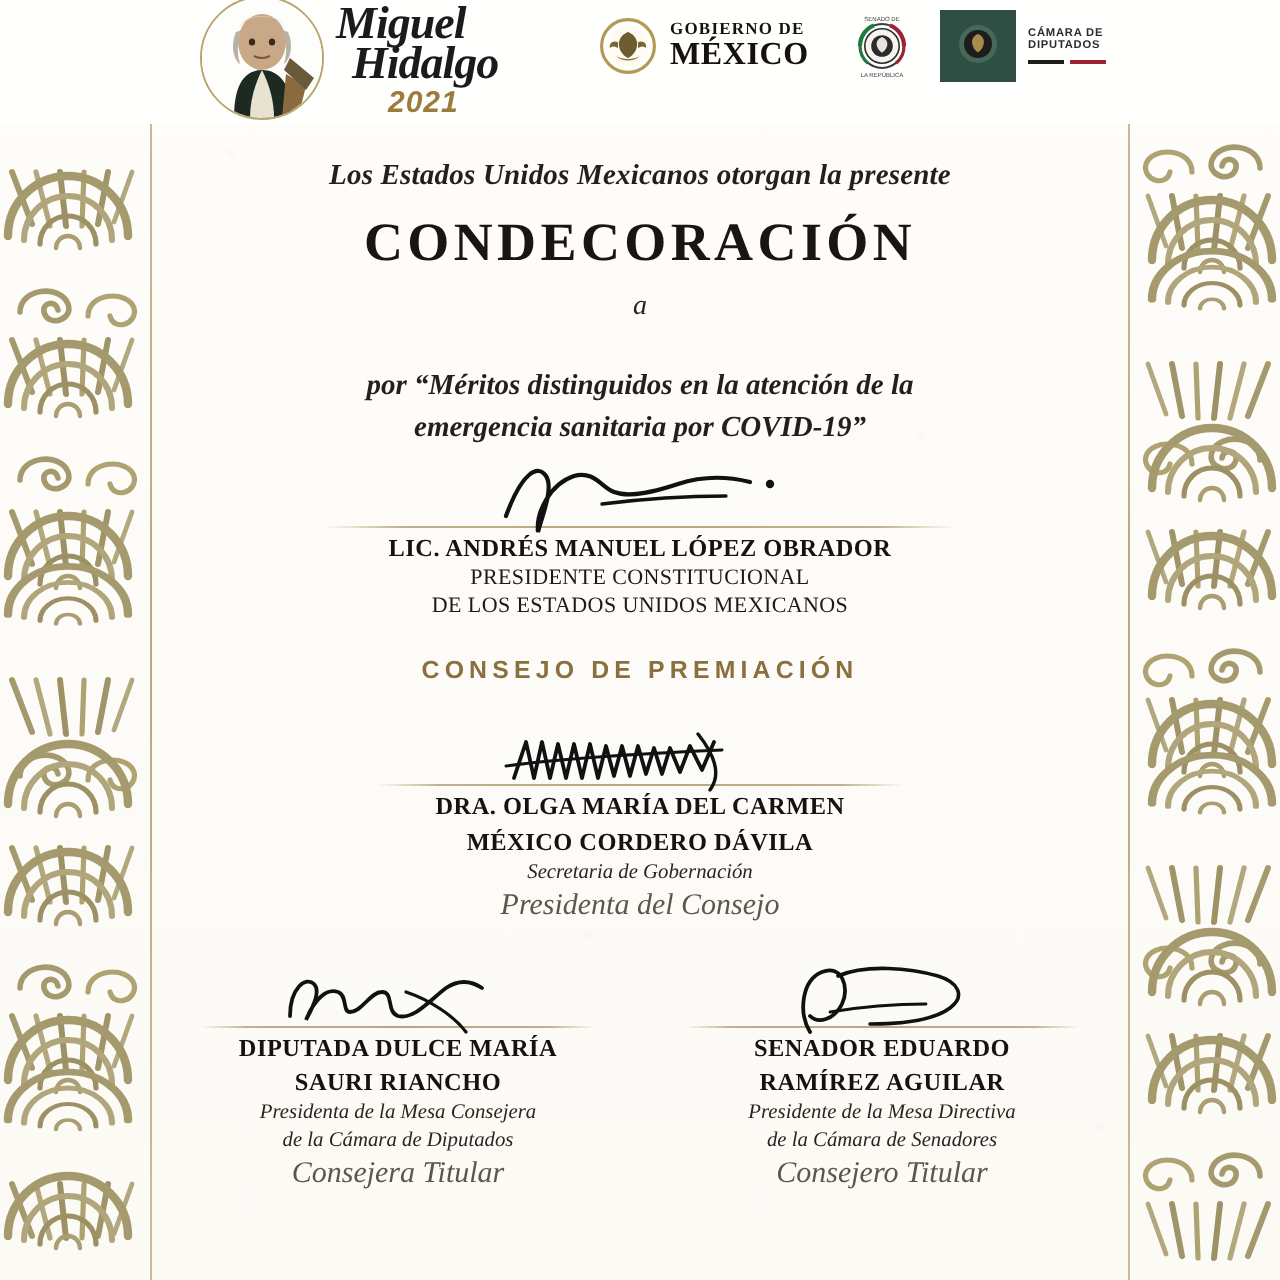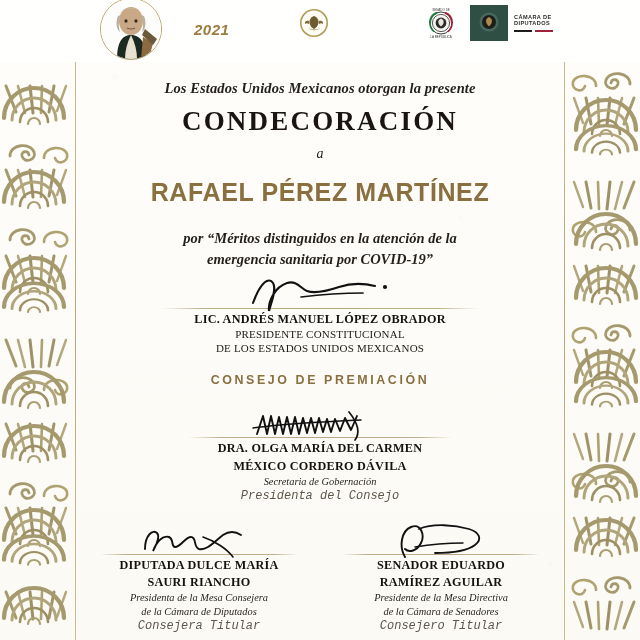--- a/index.html
+++ b/index.html
@@ -120,22 +120,22 @@
   }
   .nm-sub{
     font-family:"Liberation Serif",serif;
     font-size:11px;color:#1d1a16;letter-spacing:0.2px;line-height:1.22;margin-top:1px;text-align:center;
   }
   .nm-ital{
     font-family:"Liberation Serif",serif;font-style:italic;
     font-size:10.4px;color:#2a2520;line-height:1.25;margin-top:1px;
   }
   .nm-ital-sm{
-    font-family:Liberation Mono, monospace;font-style:italic;
-    font-size:12px;color:#5d564c;line-height:1.25;margin-top:1px;text-align:center;
+    font-family:Liberation Serif, serif;font-style:italic;
+    font-size:15px;color:#5d564c;line-height:1.25;margin-top:1px;text-align:center;
   }
 
   .presidente-block{margin-top:4px;}
   .presidente-block .sig-line{width:316px;margin:0 auto;}
 
   .l-consejo{
     font-family:"Liberation Sans",sans-serif;font-weight:bold;
     font-size:12.4px;color:#8a6f3f;letter-spacing:2.6px;margin-top:18px;
   }
 
@@ -246,34 +246,42 @@
             <path d="M17 17 C14 24 16 31 19 33 C17 26 18 20 20 16Z" fill="#b8b2a3"></path>
             <path d="M43 17 C46 24 44 31 41 33 C43 26 42 20 40 16Z" fill="#b8b2a3"></path>
             <ellipse cx="25" cy="22" rx="1.6" ry="1.8" fill="#3a2a20"></ellipse>
             <ellipse cx="35" cy="22" rx="1.6" ry="1.8" fill="#3a2a20"></ellipse>
             <path d="M26 29 Q30 31 34 29" stroke="#7a5440" stroke-width="1.1" fill="none"></path>
             <path d="M42 38 L52 44 L48 60 L40 60 Z" fill="#8a6a3e"></path>
             <path d="M44 30 L56 40 L52 46 L41 36Z" fill="#6b5a3a"></path>
           </svg>
         </div>
         <div class="mh-text">
+          <div class="mh-name">
+            <span>Miguel</span>
+            <span class="l2">Hidalgo</span>
+          </div>
           <div class="mh-year">2021</div>
         </div>
       </div>
 
       <div class="gob-logo">
         <div class="gob-seal">
           <svg viewBox="0 0 28 28" width="28" height="28" xmlns="http://www.w3.org/2000/svg">
             <circle cx="14" cy="14" r="13.2" fill="none" stroke="#b29a55" stroke-width="1.6"></circle>
             <circle cx="14" cy="14" r="10.4" fill="#fdfbf2"></circle>
             <path d="M14 7 C11 8 9 11 9.5 14 C10 17 12 19 14 20 C16 19 18 17 18.5 14 C19 11 17 8 14 7Z" fill="#6d5c2f"></path>
             <path d="M9 12 C6 11 4.5 13 5 15 C6 14 7.5 14 9 15Z" fill="#7a6733"></path>
             <path d="M19 12 C22 11 23.5 13 23 15 C22 14 20.5 14 19 15Z" fill="#7a6733"></path>
             <path d="M8 19 C11 21 17 21 20 19 C17 22 11 22 8 19Z" fill="#8a7539"></path>
           </svg>
+        </div>
+        <div class="gob-text">
+          <div class="gob-t1">GOBIERNO DE</div>
+          <div class="gob-t2">MÉXICO</div>
         </div>
       </div>
 
       <div class="sen-logo">
         <svg viewBox="0 0 32 34" width="32" height="34" xmlns="http://www.w3.org/2000/svg">
           <circle cx="16" cy="17" r="11" fill="none" stroke="#3a3a3a" stroke-width="1"></circle>
           <circle cx="16" cy="17" r="8.6" fill="#f6f4ee" stroke="#2e2e2e" stroke-width="0.8"></circle>
           <circle cx="16" cy="17" r="5.4" fill="#2b2b2b"></circle>
           <path d="M16 12.5 C14 13.3 13 15 13.4 16.8 C13.8 18.6 15 19.8 16 20.4 C17 19.8 18.2 18.6 18.6 16.8 C19 15 18 13.3 16 12.5Z" fill="#e7e4da"></path>
           <path d="M5 17 A11 11 0 0 1 12 6.7" fill="none" stroke="#1f7a3d" stroke-width="2.1"></path>
@@ -305,21 +313,20 @@
       </div>
 
     </div>
   </div>
 
   <div id="content">
 
     <div class="l-present">Los Estados Unidos Mexicanos otorgan la presente</div>
     <div class="l-title">CONDECORACIÓN</div>
     <div class="l-a">a</div>
-    <div class="l-name">RAFAEL PÉREZ MARTÍNEZ</div>
     <div class="l-merit">
       <div>por “Méritos distinguidos en la atención de la</div>
       <div>emergencia sanitaria por COVID-19”</div>
     </div>
 
     <div class="presidente-block">
       <div class="sig-ink">
         <svg width="170" height="40" viewBox="0 0 170 40" xmlns="http://www.w3.org/2000/svg">
           <path d="M18 30 C26 8 34 4 38 10 C42 16 36 30 34 38 C33 28 40 14 52 10 C62 7 66 16 72 18 C80 21 92 18 104 14 C116 10 128 10 140 13" fill="none" stroke="#111" stroke-width="2.1" stroke-linecap="round"></path>
           <path d="M66 24 C82 22 104 20 128 20" fill="none" stroke="#111" stroke-width="1.7" stroke-linecap="round"></path>

